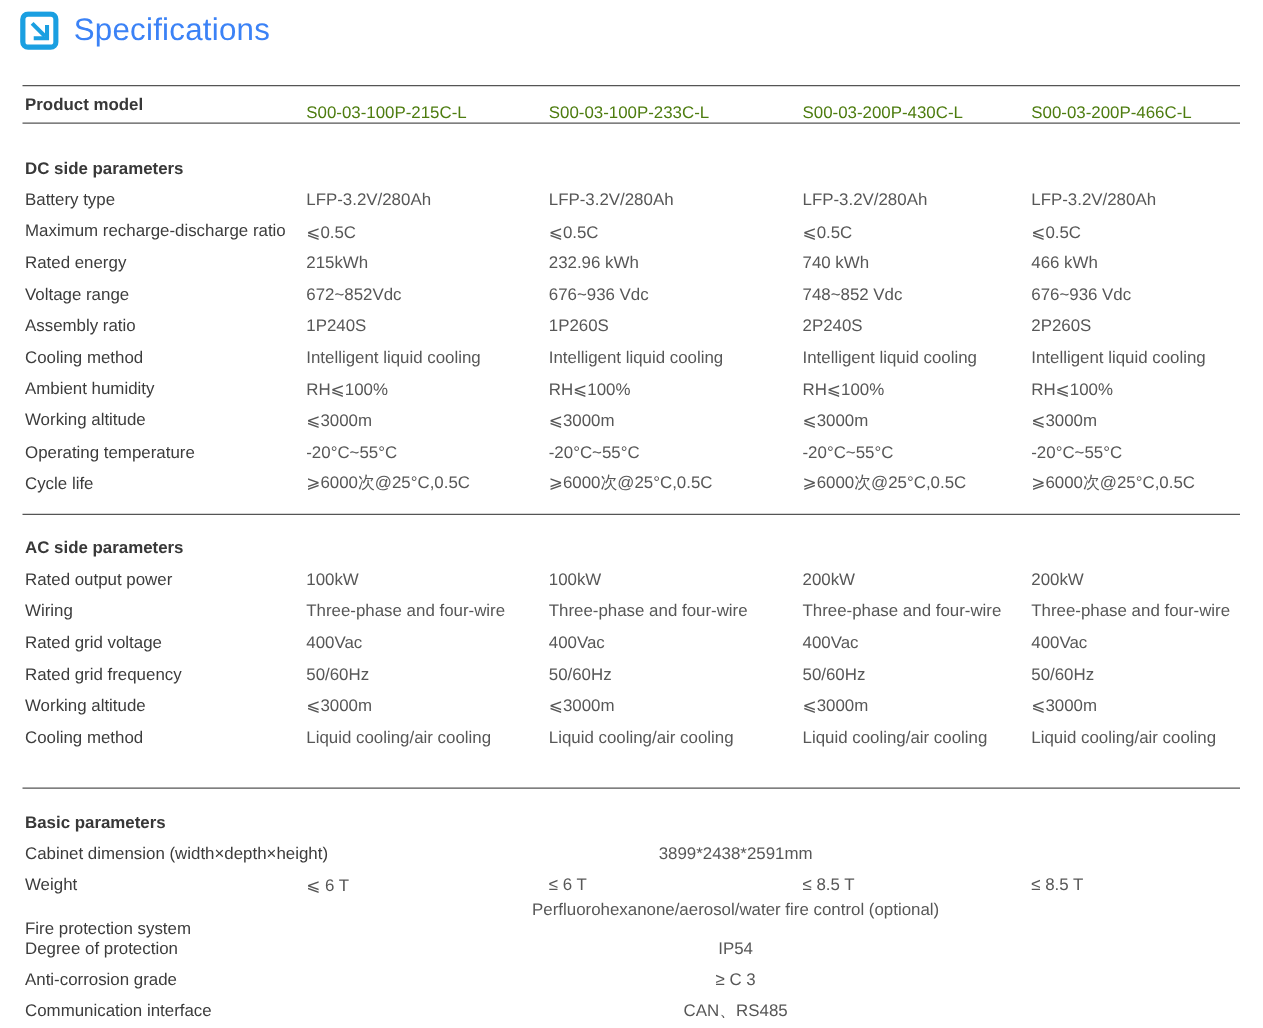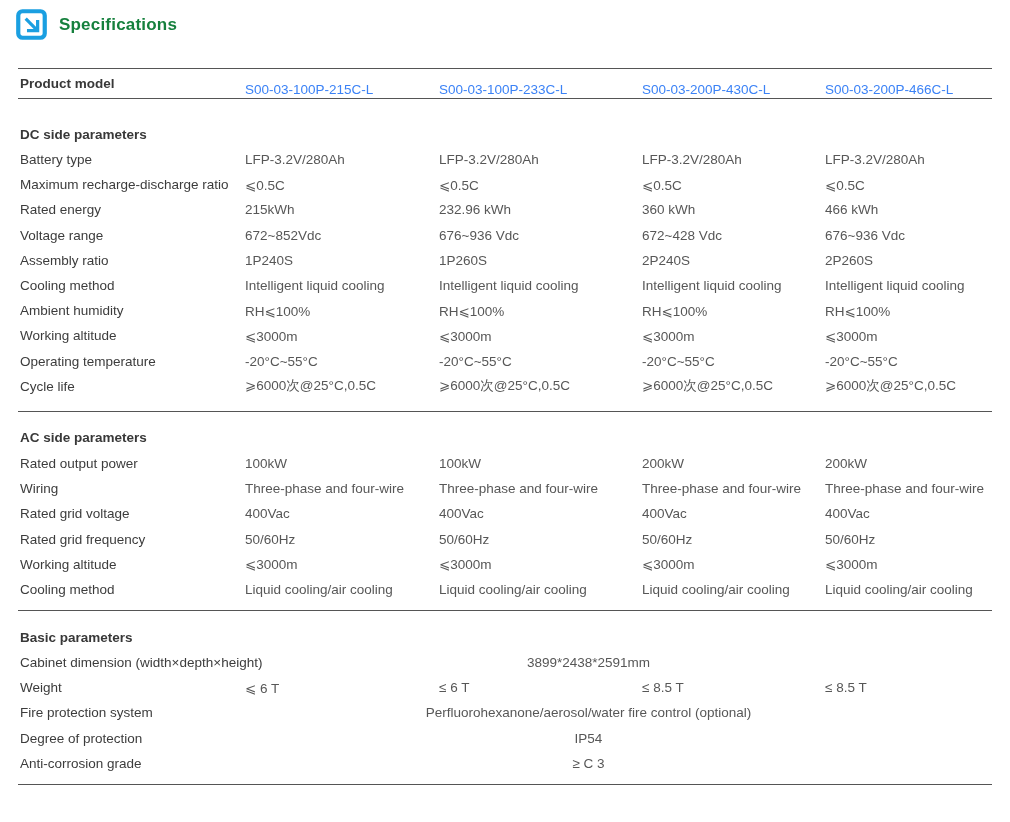--- a/index.html
+++ b/index.html
@@ -9,47 +9,47 @@
     background:#ffffff;
     font-family:"Liberation Sans", sans-serif;
     overflow:hidden;
   }
   .title-bar {
     position:absolute; top:9px; left:16px;
     display:flex; align-items:center; gap:12px;
   }
   .logo-icon { width:31px; height:31px; display:block; }
   .page-title {
-    color:#15803d; font-size:17px; font-weight:bold; letter-spacing:0.2px;
+    color:#3b82f6; font-size:25px; font-weight:normal; letter-spacing:0.2px;
   }
   .spec-table {
     position:absolute; top:68px; left:18px; right:18px;
     color:#3d3d3d; font-size:13.5px;
   }
   .grid-row {
     display:grid;
     grid-template-columns:225px 194px 203px 183px auto;
     align-items:center;
   }
   .header-row {
     border-top:1px solid #555;
     border-bottom:1px solid #555;
     height:29px;
   }
   .cell { white-space:nowrap; padding-left:2px; }
   .cell.label { color:#3c3c3c; }
   .cell.bold { font-weight:bold; color:#383838; }
-  .cell.model { color:#3b82f6; font-weight:500;margin-top:12px; }
+  .cell.model { color:#4d7c0f; font-weight:500;margin-top:12px; }
   .cell.value { color:#575757; }
   .cell.span-value {
     grid-column:2 / 6; text-align:center; color:#575757; padding-right:60px;
   }
   .section { border-bottom:1px solid #555; }
   .section.dc { padding-top:22px; padding-bottom:12px; }
-  .section.ac, .section.basic { padding-top:13px; padding-bottom:8px; }
+  .section.ac, .section.basic { padding-top:13px; padding-bottom:28px; }
   .section-title {
     font-weight:bold; color:#383838; height:26px; display:flex; align-items:center; padding-left:2px;
   }
   .spec-row { height:25.2px; }
 </style>
 </head>
 <body>
 
 <div class="page">
 
@@ -84,28 +84,28 @@
           <div class="cell label">Maximum recharge-discharge ratio</div>
           <div class="cell value">⩽0.5C</div>
           <div class="cell value">⩽0.5C</div>
           <div class="cell value">⩽0.5C</div>
           <div class="cell value">⩽0.5C</div>
         </div>
         <div class="grid-row spec-row">
           <div class="cell label">Rated energy</div>
           <div class="cell value">215kWh</div>
           <div class="cell value">232.96 kWh</div>
-          <div class="cell value">360 kWh</div>
+          <div class="cell value">740 kWh</div>
           <div class="cell value">466 kWh</div>
         </div>
         <div class="grid-row spec-row">
           <div class="cell label">Voltage range</div>
           <div class="cell value">672~852Vdc</div>
           <div class="cell value">676~936 Vdc</div>
-          <div class="cell value">672~428 Vdc</div>
+          <div class="cell value">748~852 Vdc</div>
           <div class="cell value">676~936 Vdc</div>
         </div>
         <div class="grid-row spec-row">
           <div class="cell label">Assembly ratio</div>
           <div class="cell value">1P240S</div>
           <div class="cell value">1P260S</div>
           <div class="cell value">2P240S</div>
           <div class="cell value">2P260S</div>
         </div>
         <div class="grid-row spec-row">
@@ -196,27 +196,31 @@
           <div class="cell span-value">3899*2438*2591mm</div>
         </div>
         <div class="grid-row spec-row">
           <div class="cell label">Weight</div>
           <div class="cell value">⩽ 6 T</div>
           <div class="cell value">≤ 6 T</div>
           <div class="cell value">≤ 8.5 T</div>
           <div class="cell value">≤ 8.5 T</div>
         </div>
         <div class="grid-row spec-row">
+          <div class="cell span-value">Perfluorohexanone/aerosol/water fire control (optional)</div>
           <div class="cell label">Fire protection system</div>
-          <div class="cell span-value">Perfluorohexanone/aerosol/water fire control (optional)</div>
         </div>
         <div class="grid-row spec-row">
           <div class="cell label">Degree of protection</div>
           <div class="cell span-value">IP54</div>
         </div>
         <div class="grid-row spec-row">
           <div class="cell label">Anti-corrosion grade</div>
           <div class="cell span-value">≥ C 3</div>
         </div>
+        <div class="grid-row spec-row">
+          <div class="cell label">Communication interface</div>
+          <div class="cell span-value">CAN、RS485</div>
+        </div>
       </div>
     </div>
 
 </div>
 
 </body></html>

